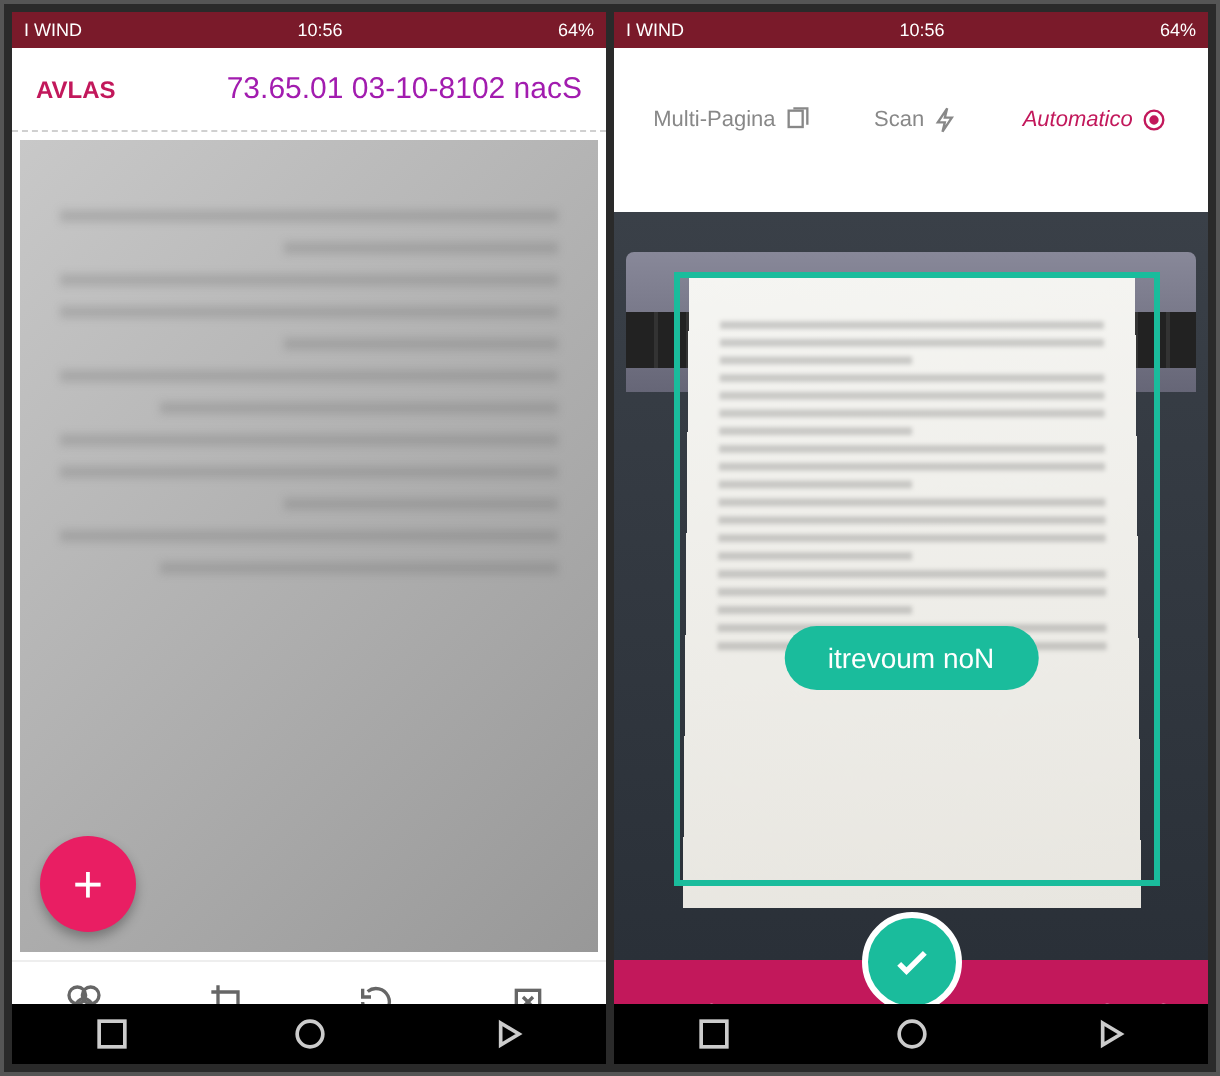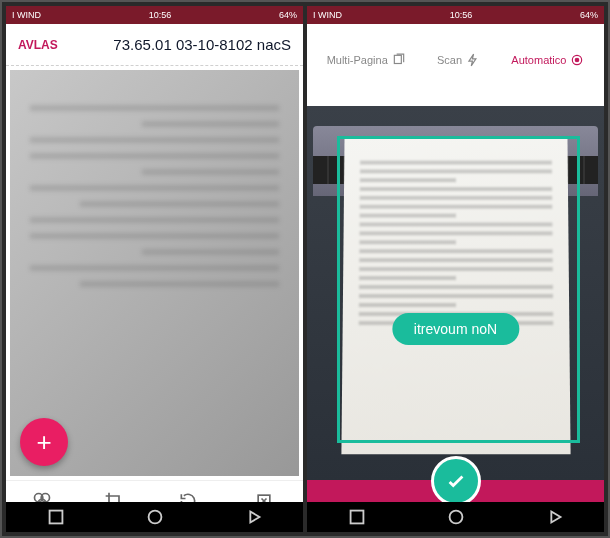--- a/index.html
+++ b/index.html
@@ -42,21 +42,21 @@
     .status-bar span { direction: ltr; unicode-bidi: bidi-override; }
     .header-left {
       height: 42px;
       display: flex;
       align-items: center;
       justify-content: flex-end;
       padding: 16px 12px;
       border-bottom: 1px dashed #d0d0d0;
     }
     .header-left .title {
-      color: #0f172a;
+      color: #a21caf;
       font-size: 15px;
       font-weight: 400;
       flex: 1;
       text-align: right;
       direction: rtl;
       unicode-bidi: bidi-override;
     }
     .header-left .save {
       color: #c2185b;
       font-size: 12px;
@@ -75,21 +75,21 @@
     .header-right .opt {
       display: flex;
       align-items: center;
       gap: 4px;
       font-size: 11px;
       color: #888;
       direction: rtl;
       unicode-bidi: bidi-override;
       margin-top: 29px;
     }
-    .header-right .opt.active { color: #c2185b; }
+    .header-right .opt.active { color: #c2185b; font-style: italic; }
     .viewer-left {
       flex: 1;
       background: linear-gradient(135deg, #c8c8c8 0%, #b0b0b0 50%, #989898 100%);
       position: relative;
       margin: 4px;
       display: flex;
       flex-direction: column;
       justify-content: flex-start;
       padding: 30px 20px;
     }

